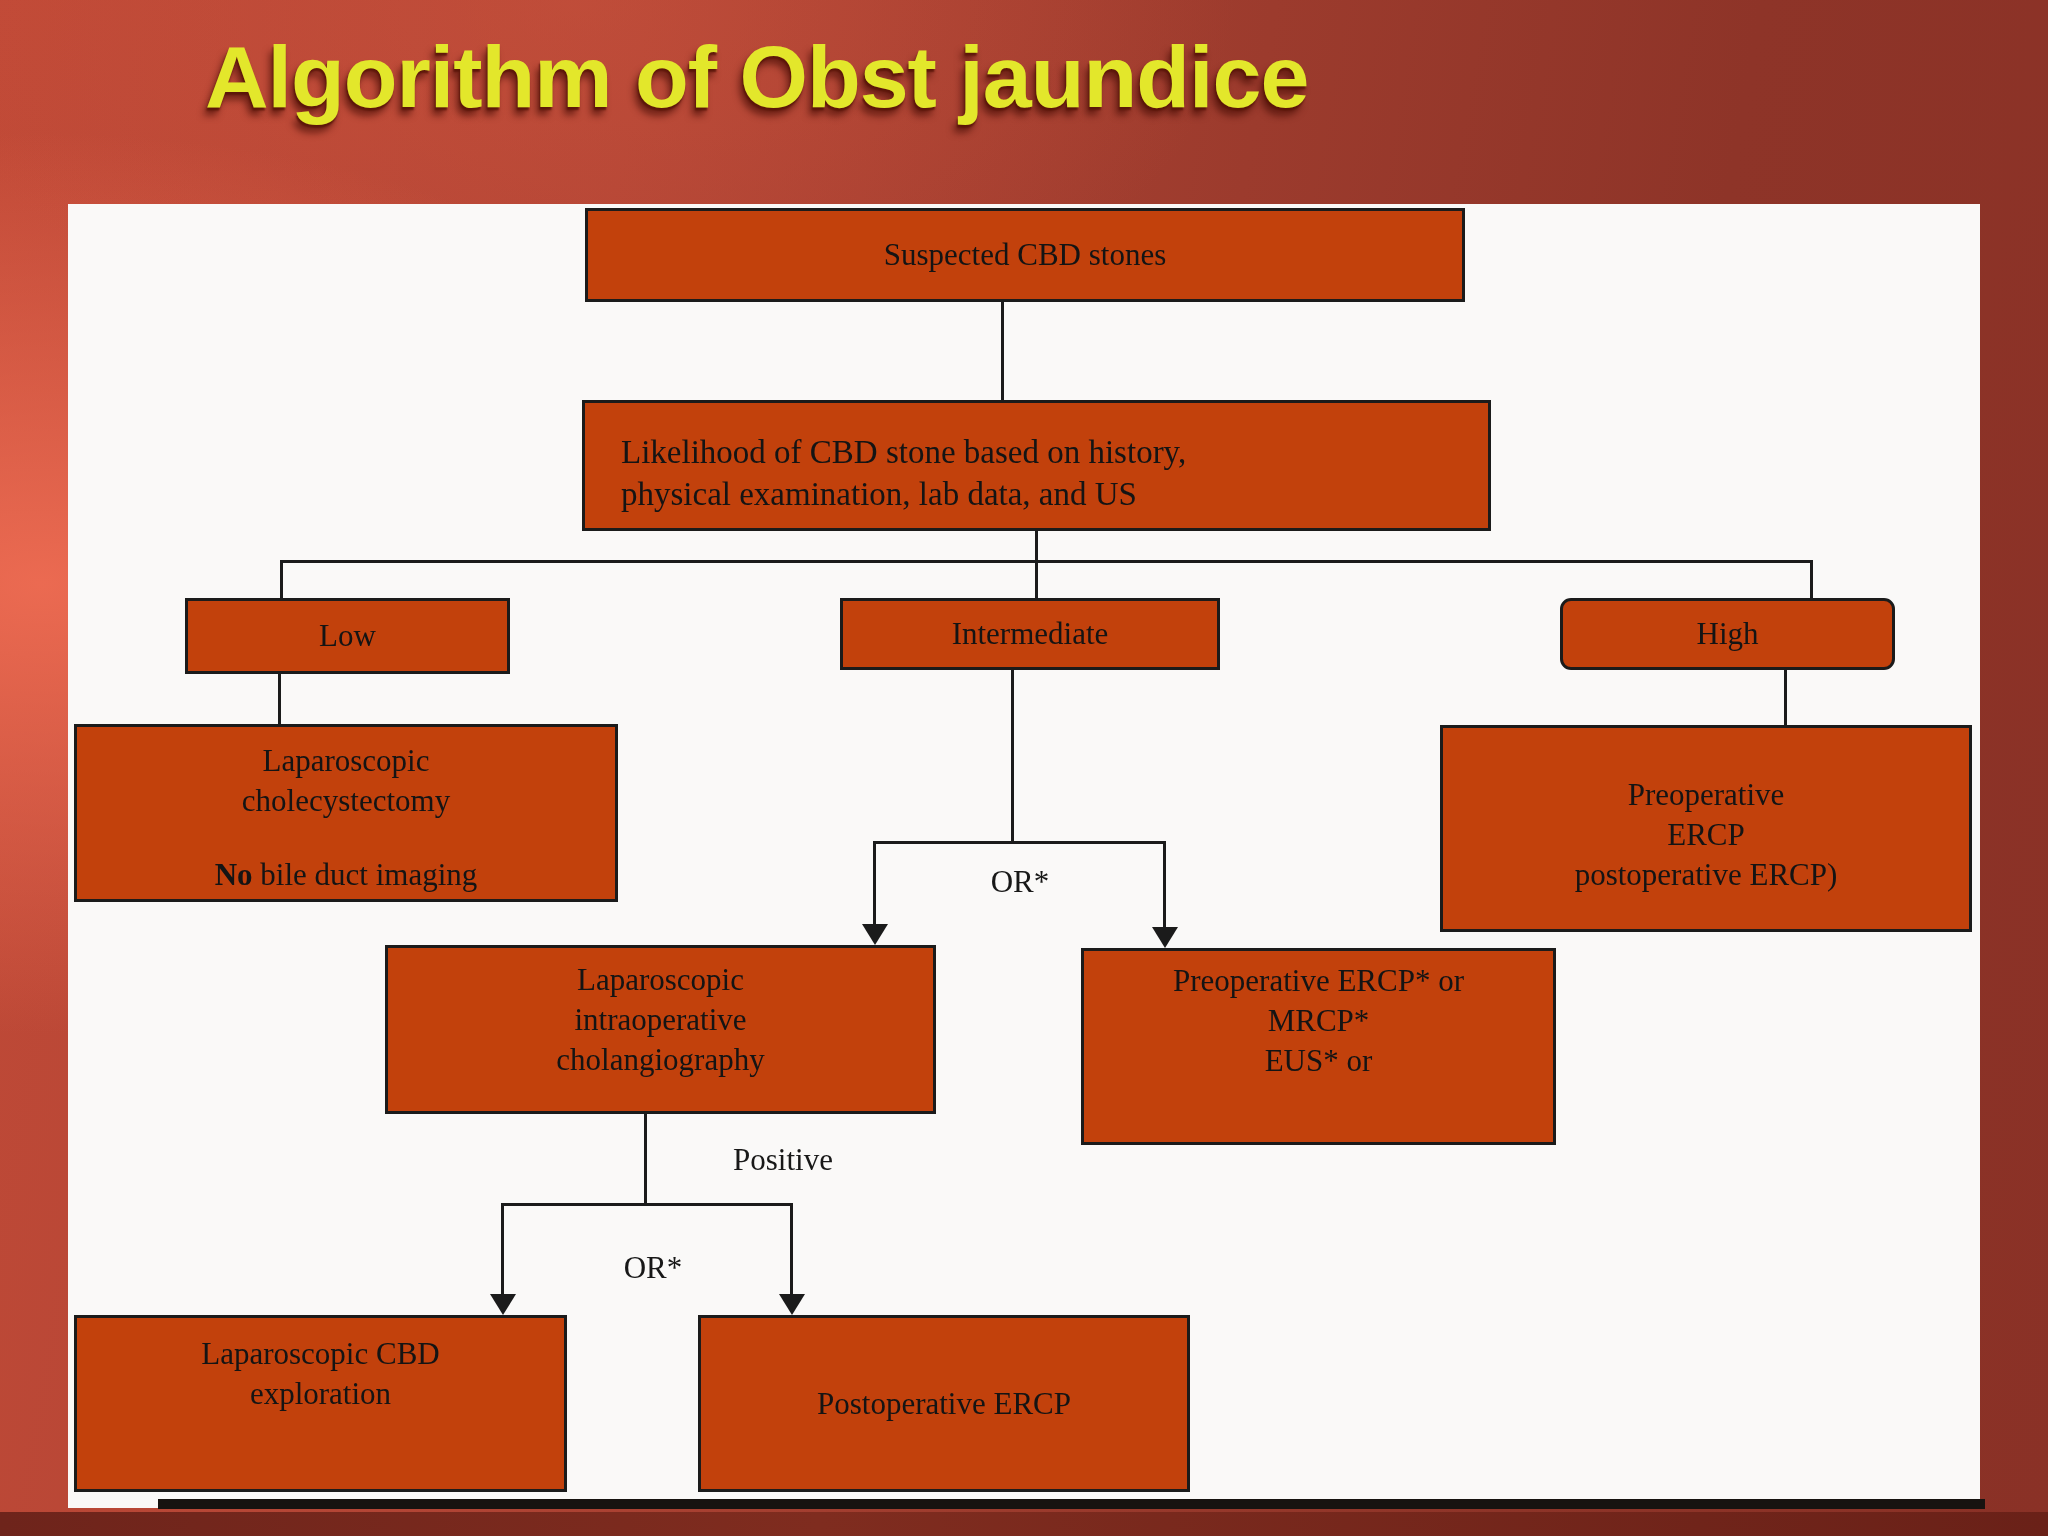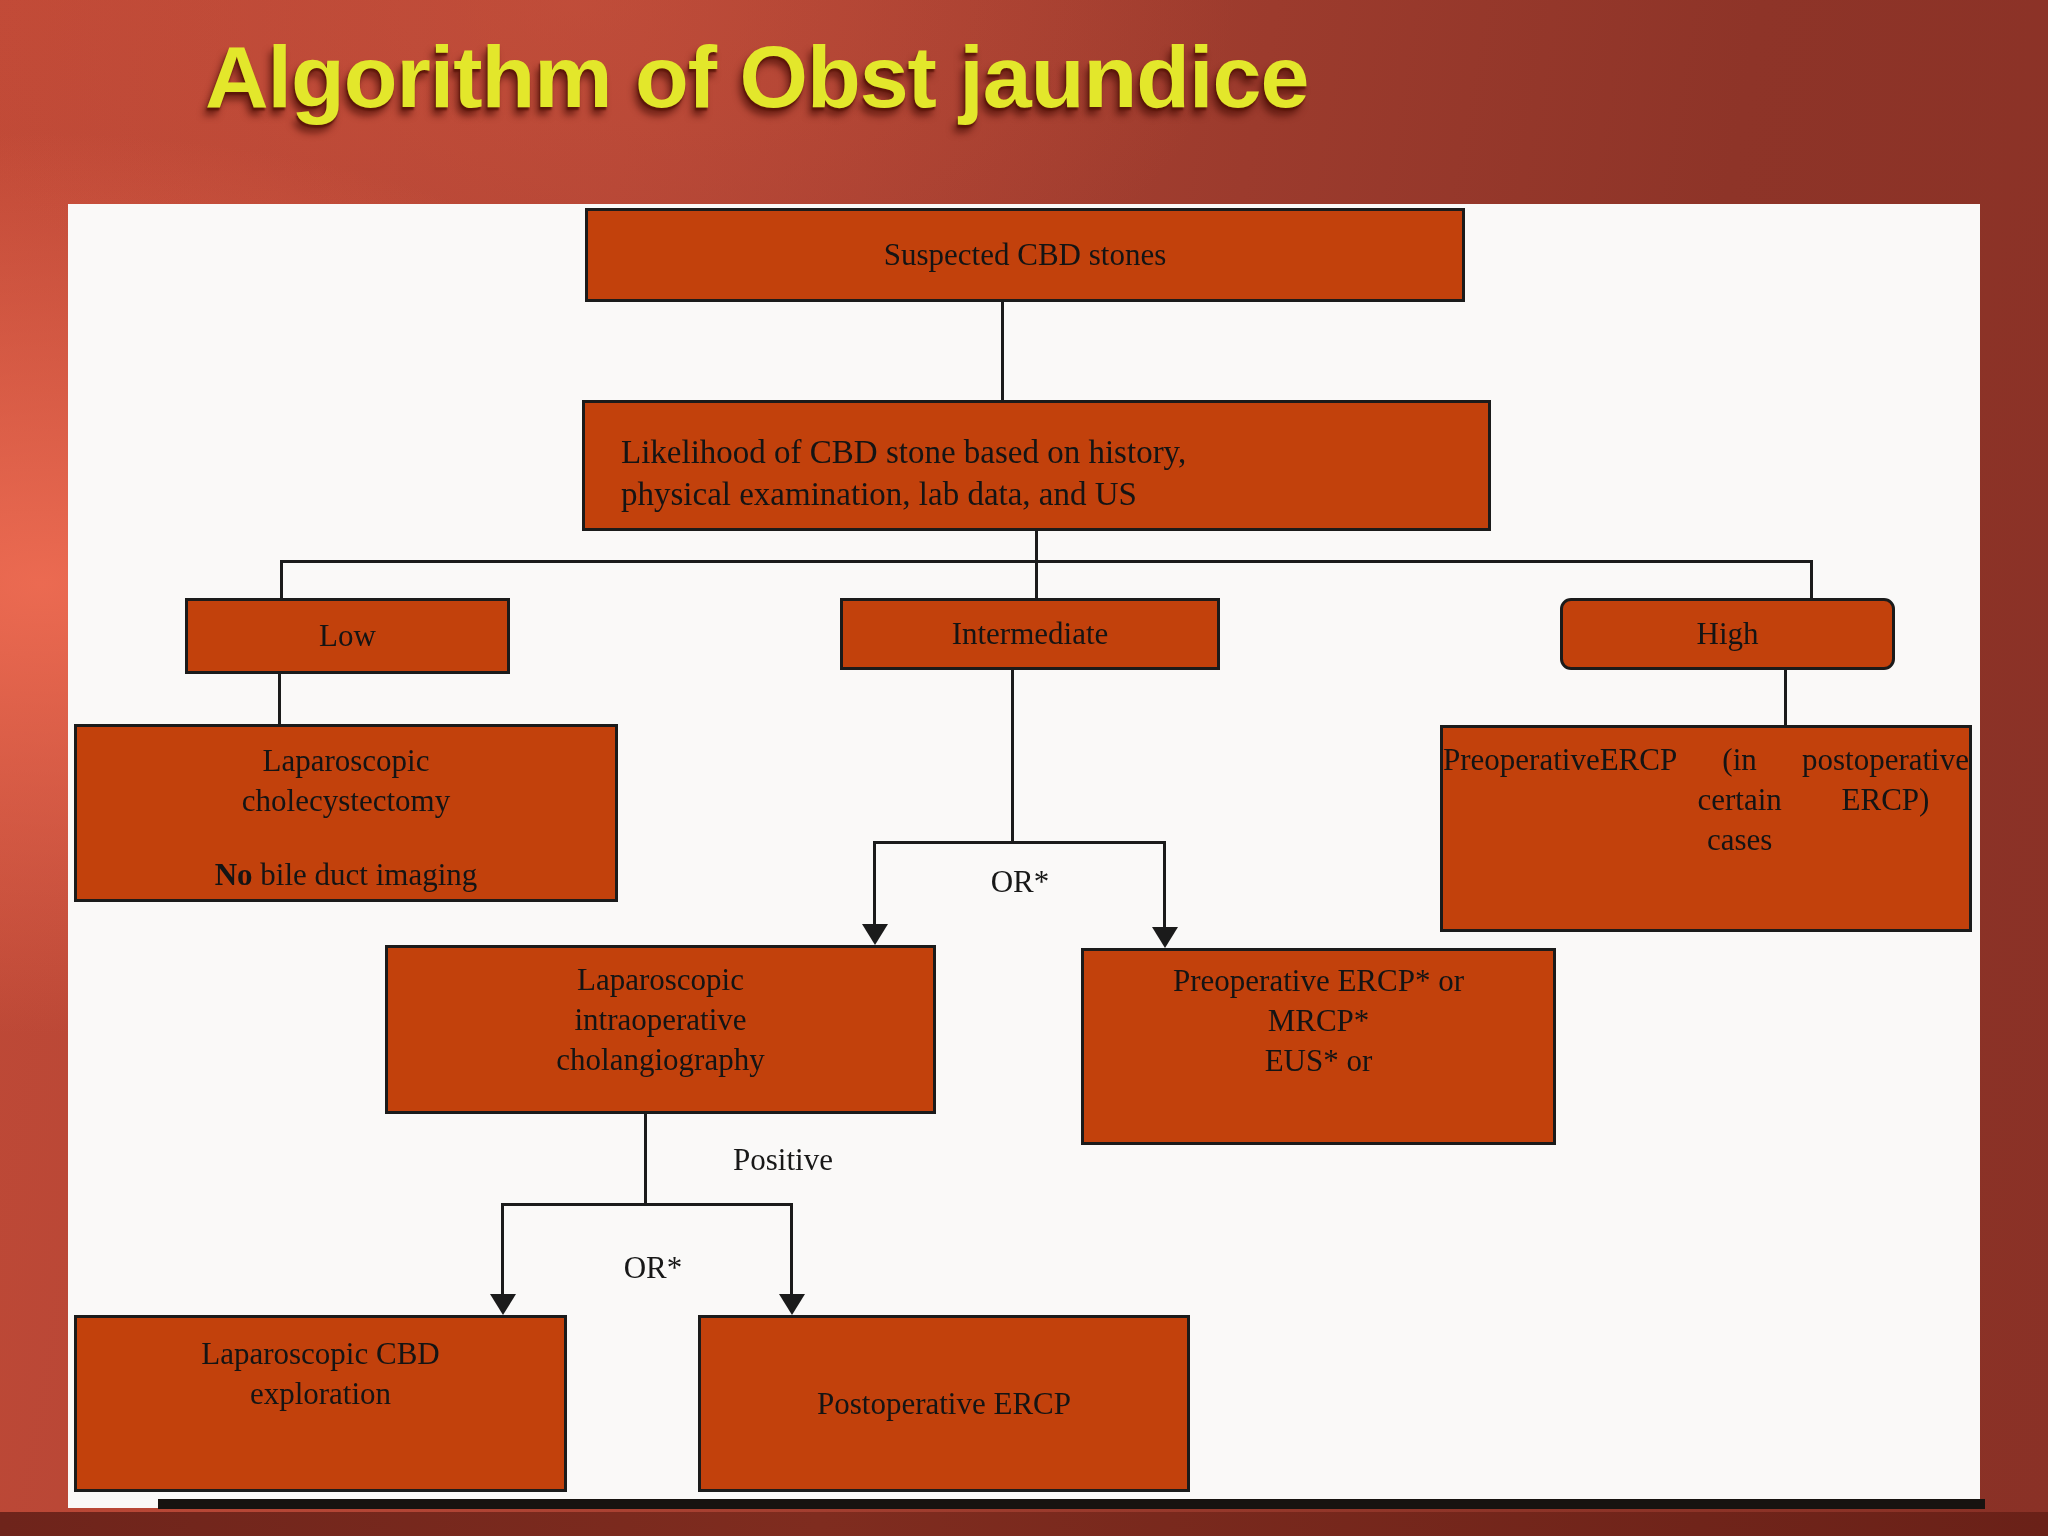--- a/index.html
+++ b/index.html
@@ -26,21 +26,21 @@
     color:#141414;font-size:31px;line-height:40px;text-align:center;
   }
   .flex-center{display:flex;align-items:center;justify-content:center;}
   .suspected{left:585px;top:208px;width:880px;height:94px;}
   .likelihood{left:582px;top:400px;width:909px;height:131px;text-align:left;padding:28px 16px 0 36px;font-size:33px;line-height:42px;}
   .low{left:185px;top:598px;width:325px;height:76px;}
   .intermediate{left:840px;top:598px;width:380px;height:72px;align-items:center;}
   .high{left:1560px;top:598px;width:335px;height:72px;border-radius:11px;}
   .lap-chole{left:74px;top:724px;width:544px;height:178px;padding-top:14px;}
   .lap-chole .note{margin-top:34px;}
-  .preop-ercp{left:1440px;top:725px;width:532px;height:207px;display:flex;flex-direction:row;justify-content:center;padding-top:12px;}
+  .preop-ercp{left:1440px;top:725px;width:532px;height:207px;display:flex;flex-direction:column;justify-content:center;padding-top:12px;}
   .cholangio{left:385px;top:945px;width:551px;height:169px;padding-top:12px;}
   .preop-eus{left:1081px;top:948px;width:475px;height:197px;padding-top:10px;}
   .cbd-explore{left:74px;top:1315px;width:493px;height:177px;padding-top:16px;}
   .postop{left:698px;top:1315px;width:492px;height:177px;}
   .b{font-weight:bold;}
   .v{position:absolute;width:3px;background:#1b1b1b;}
   .h{position:absolute;height:3px;background:#1b1b1b;}
   .ah{position:absolute;width:0;height:0;border-left:13px solid transparent;border-right:13px solid transparent;border-top:21px solid #1b1b1b;}
   .flabel{position:absolute;font-size:31px;color:#181818;text-align:center;}
   .lbl-or-top{left:955px;top:864px;width:130px;}
@@ -104,21 +104,20 @@
 
 <div class="node lap-chole">
   <div>Laparoscopic</div>
   <div>cholecystectomy</div>
   <div class="note"><span class="b">No</span> <span>bile duct imaging</span></div>
 </div>
 
 <div class="node preop-ercp">
   <div>Preoperative</div>
   <div>ERCP</div>
-  <div>(in certain cases</div>
   <div>postoperative ERCP)</div>
 </div>
 
 <div class="node cholangio">
   <div>Laparoscopic</div>
   <div>intraoperative</div>
   <div>cholangiography</div>
 </div>
 
 <div class="node preop-eus">

